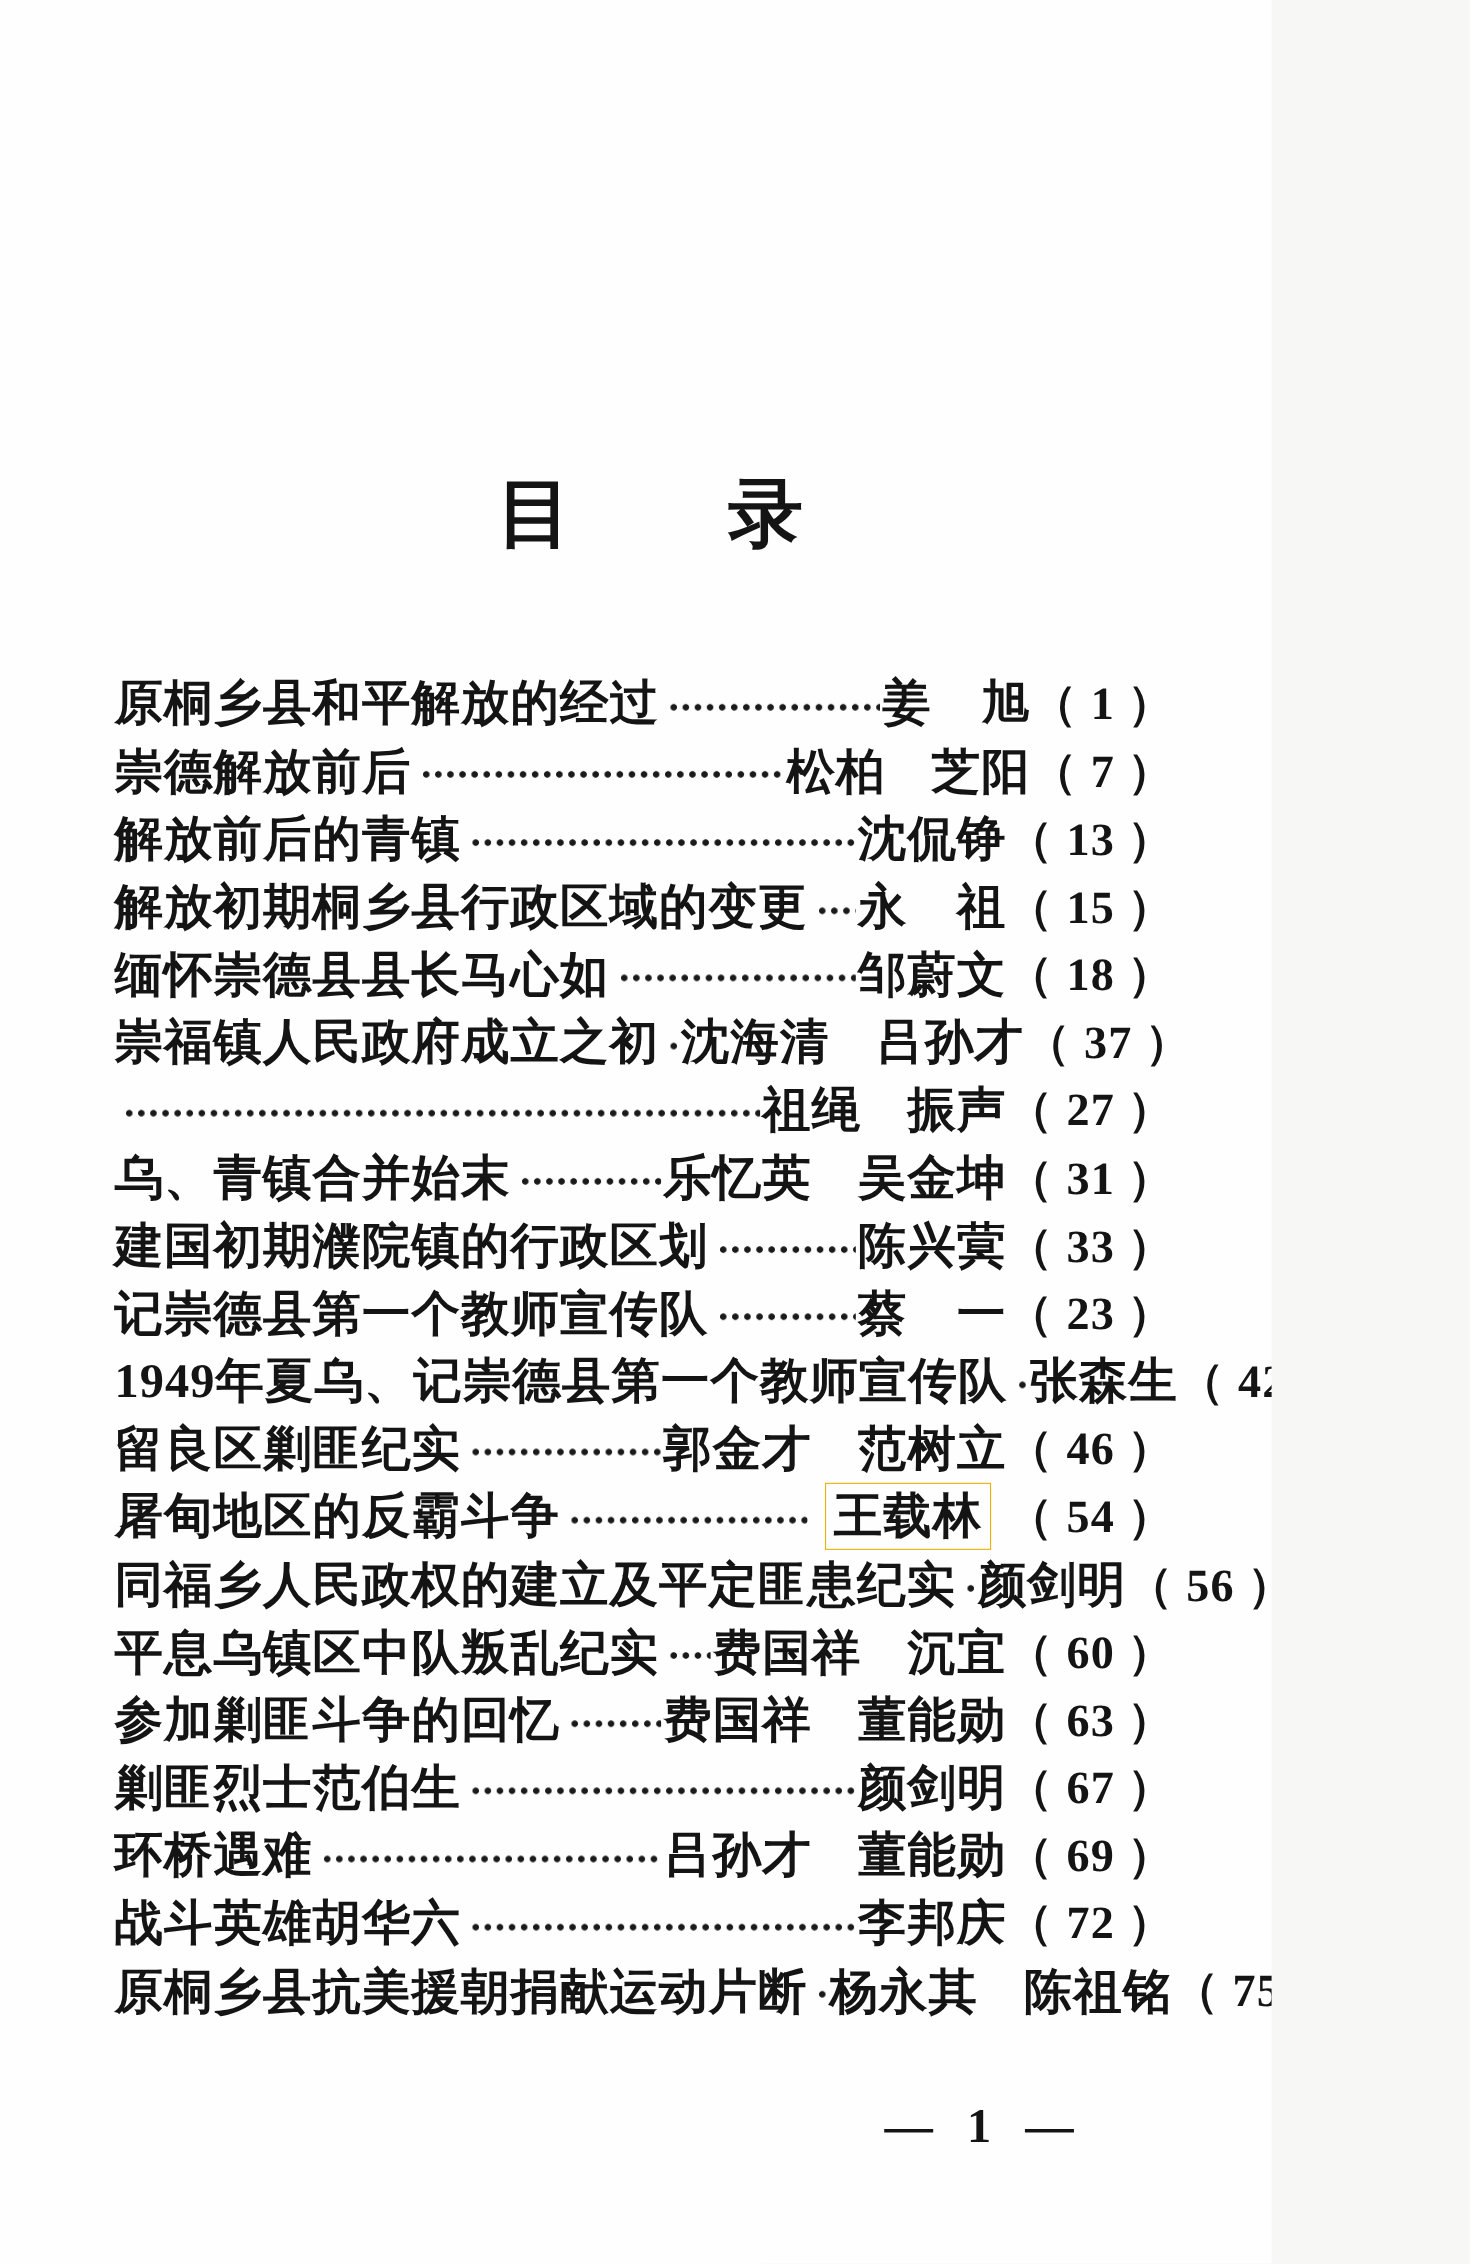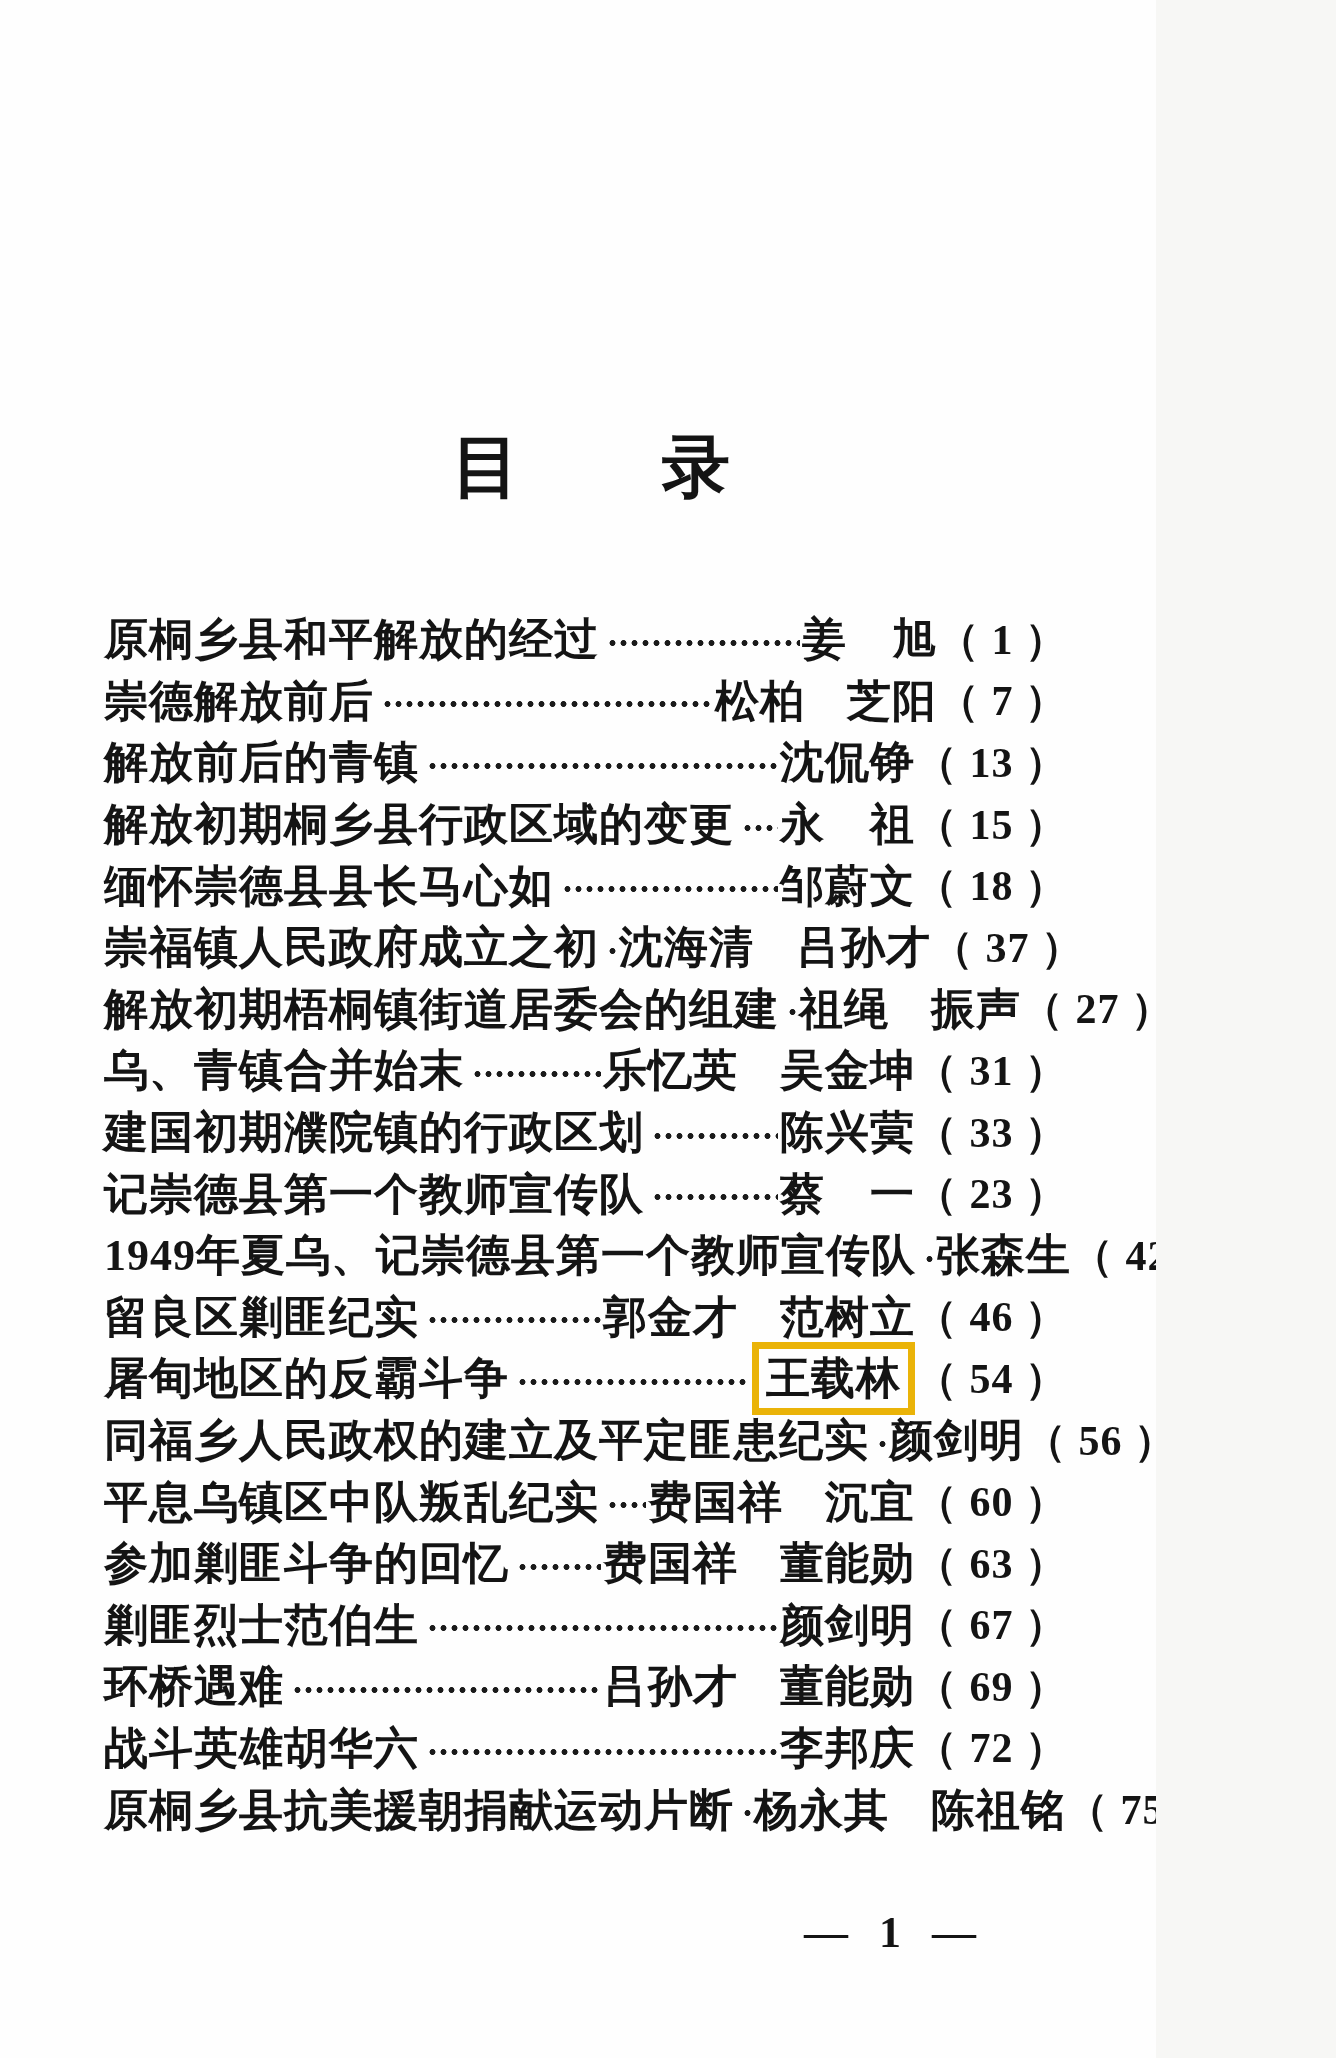--- a/index.html
+++ b/index.html
@@ -52,23 +52,23 @@
   }
   .authors {
     white-space:nowrap;
     letter-spacing:1px;
     flex:0 0 auto;
     display:flex;
     align-items:center;
   }
   .author-gap { display:inline-block; width:42px; }
   .boxed {
-    border:7px solid #eab308;
+    border:1px solid #eab308;
     padding:0 7px;
-    margin:0 0;
+    margin:0 14px;
   }
   .pagelabel {
     white-space:nowrap;
     flex:0 0 auto;
     font-size:42px;
     letter-spacing:1px;
   }
   .footer {
     position:absolute;
     right:170px;
@@ -133,21 +133,20 @@
     <span class="etitle">崇福镇人民政府成立之初</span>
     <span class="leader"></span>
     <span class="authors">
           <span>沈海清</span>
           <span class="author-gap"></span>
           <span>吕孙才</span>
         </span>
     <span class="pagelabel">（ 37 ）</span>
   </div>
       <div class="row">
-    <span class="etitle">解放初期梧桐镇街道居委会的组建</span>
     <span class="leader"></span>
     <span class="authors">
           <span>祖绳</span>
           <span class="author-gap"></span>
           <span>振声</span>
         </span>
     <span class="pagelabel">（ 27 ）</span>
   </div>
       <div class="row">
     <span class="etitle">乌、青镇合并始末</span>

